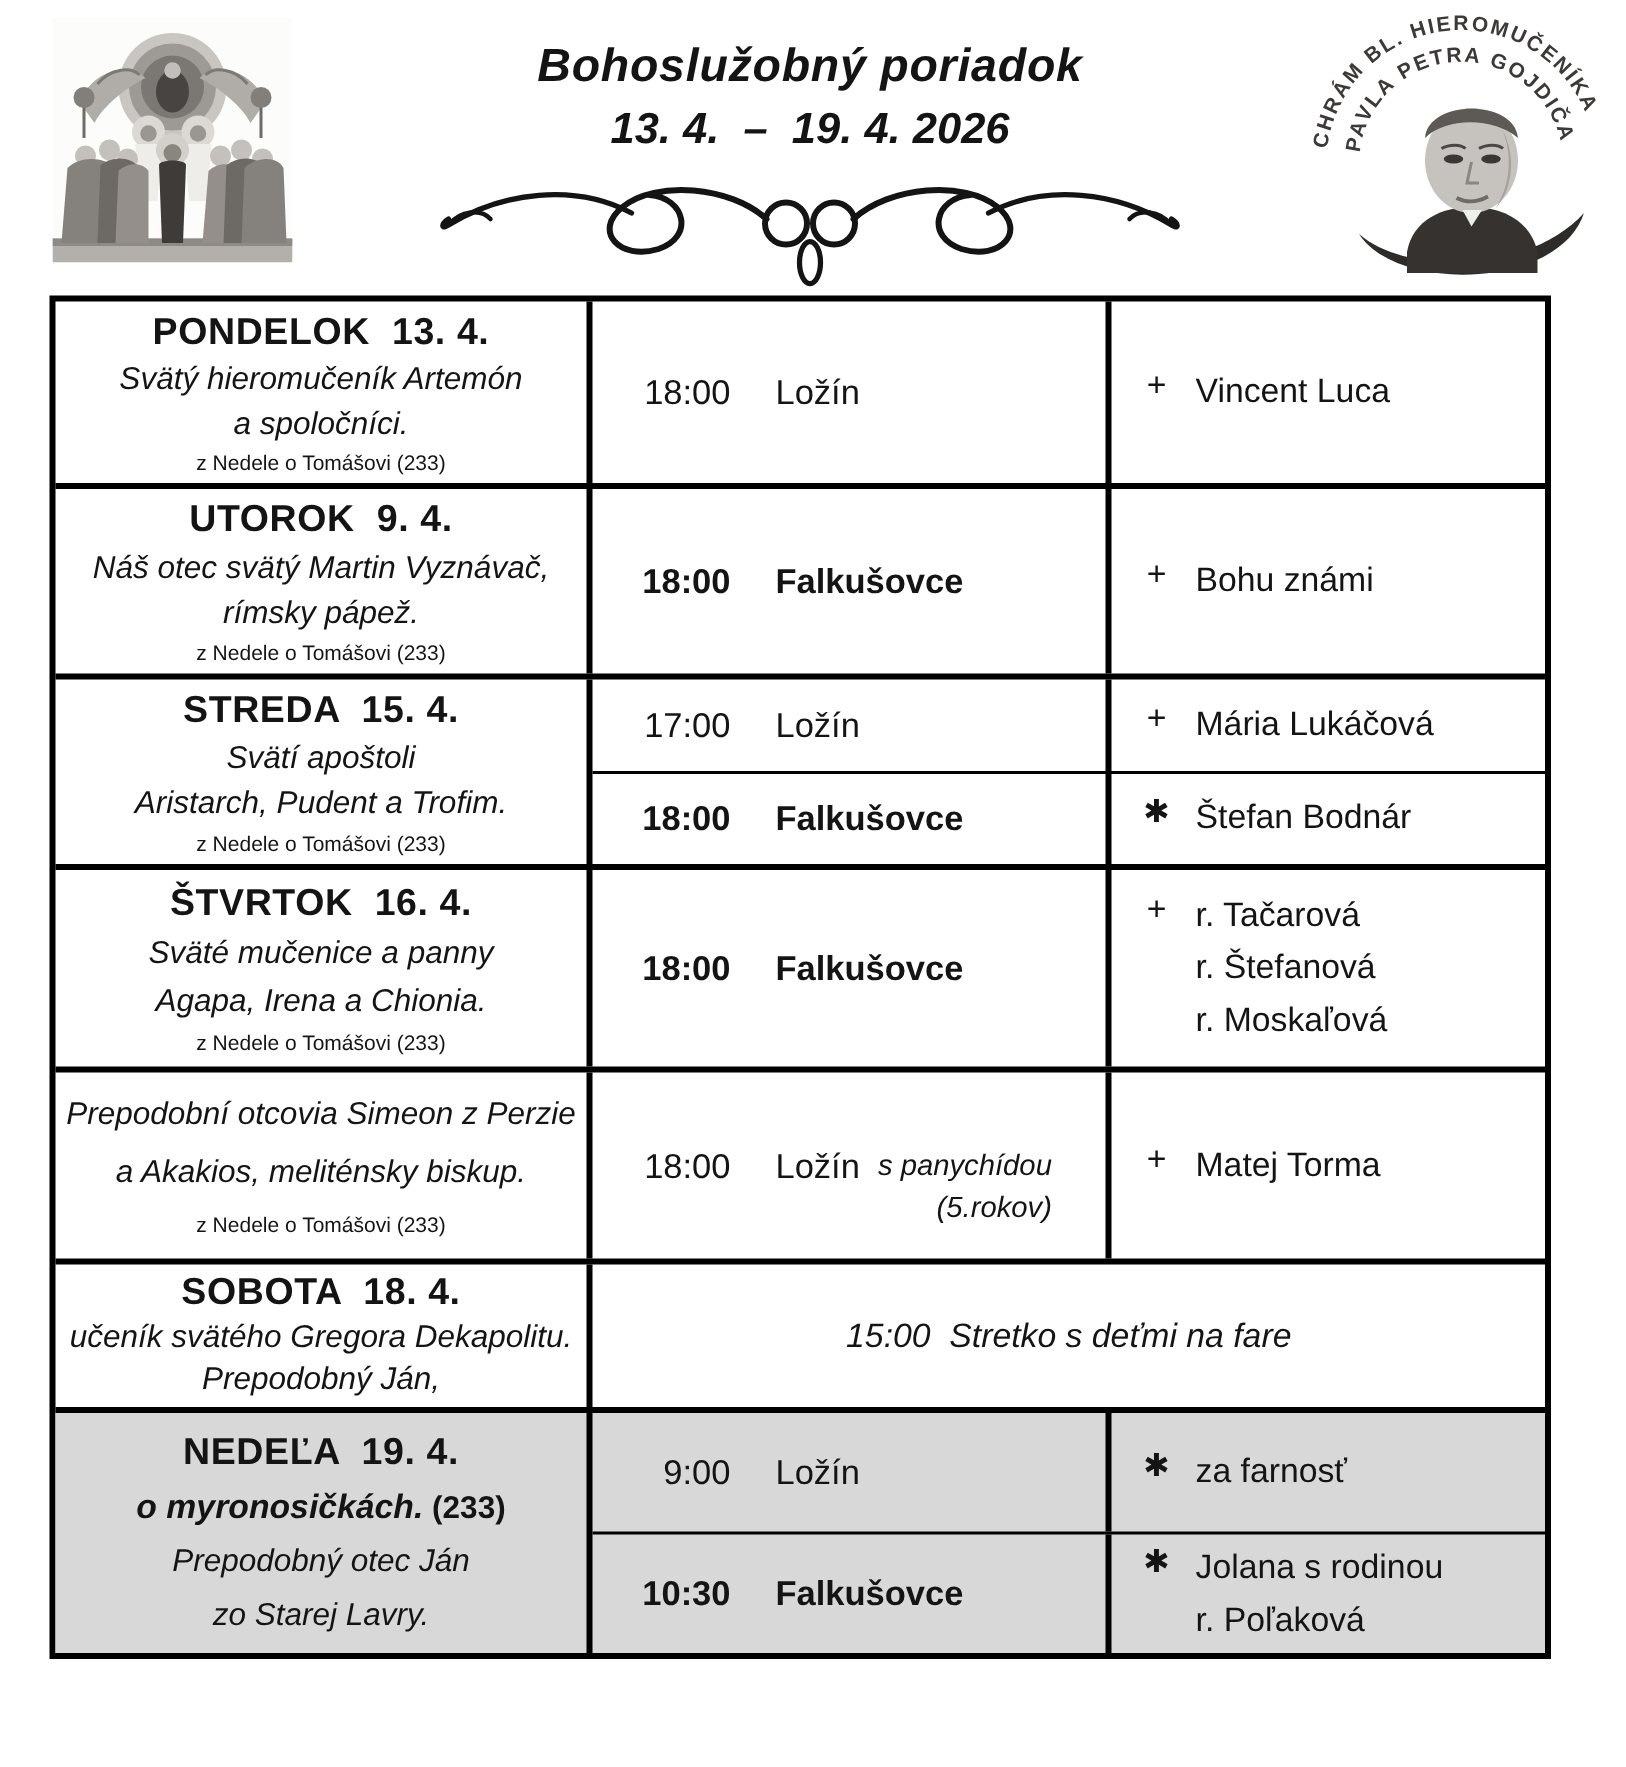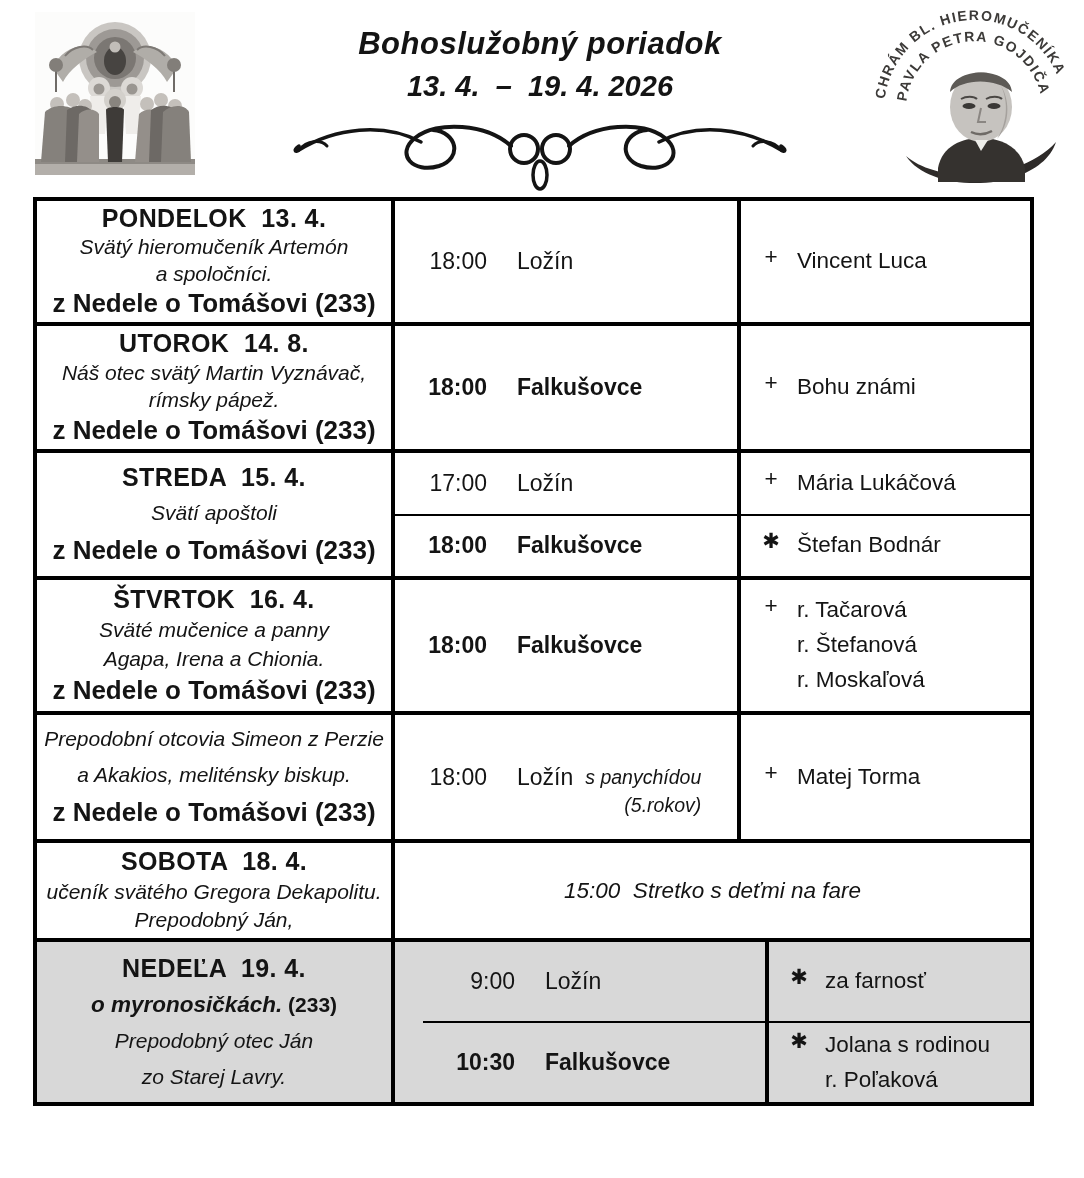--- a/index.html
+++ b/index.html
@@ -32,21 +32,21 @@
   .day-row{display:flex;border-bottom:4px solid var(--border);}
   .day-row:last-child{border-bottom:none;}
   .day-row.shaded{background:var(--shade);}
   .day-cell{
     width:358px;border-right:4px solid var(--border);
     display:flex;flex-direction:column;justify-content:space-evenly;
     text-align:center;padding:2px 6px;box-sizing:border-box;
   }
   .l-title{font-weight:bold;font-size:25px;letter-spacing:.4px;white-space:pre;}
   .l-feast{font-style:italic;font-size:21px;line-height:1.25;}
-  .l-note{font-weight:bold;font-size:26px;white-space:pre;}
+  .l-note{font-weight:normal;font-size:14px;white-space:pre;}
   .l-noteit{font-weight:bold;font-style:italic;font-size:22.5px;white-space:pre;}
   .l-suffix{font-style:normal;font-size:21px;font-weight:bold;}
   .slots{flex:1;display:flex;flex-direction:column;min-width:0;}
   .slot-row{flex:1;display:flex;min-width:0;}
   .sub-divide{border-bottom:2px solid var(--border);}
   .time-cell{
     width:318px;box-sizing:content-box;flex:0 0 auto;
     border-right:4px solid var(--border);
     display:flex;align-items:center;
     padding-left:24px;font-size:23px;
@@ -185,21 +185,21 @@
                 <div class="names">
                   <div>Vincent Luca</div>
                 </div>
               </div>
             </div>
           </div>
         </div>
       </div>
       <div class="day-row" style="height: 123px;">
         <div class="day-cell">
-          <div class="l-title">UTOROK  14. 8.</div>
+          <div class="l-title">UTOROK  9. 4.</div>
           <div class="l-feast">Náš otec svätý Martin Vyznávač,</div>
           <div class="l-feast">rímsky pápež.</div>
           <div class="l-note">z Nedele o Tomášovi (233)</div>
         </div>
         <div class="slots">
           <div class="slot-row">
             <div class="time-cell bold">
               <span class="t-time">18:00</span>
               <span class="t-place">Falkušovce</span>
             </div>
@@ -211,20 +211,21 @@
                 </div>
               </div>
             </div>
           </div>
         </div>
       </div>
       <div class="day-row" style="height: 123px;">
         <div class="day-cell">
           <div class="l-title">STREDA  15. 4.</div>
           <div class="l-feast">Svätí apoštoli</div>
+          <div class="l-feast">Aristarch, Pudent a Trofim.</div>
           <div class="l-note">z Nedele o Tomášovi (233)</div>
         </div>
         <div class="slots">
           <div class="slot-row sub-divide">
             <div class="time-cell">
               <span class="t-time">17:00</span>
               <span class="t-place">Ložín</span>
             </div>
             <div class="intent-cell">
               <div class="intent-inner">
@@ -307,21 +308,21 @@
       <div class="day-row" style="height: 95px;">
         <div class="day-cell">
           <div class="l-title">SOBOTA  18. 4.</div>
           <div class="l-feast">učeník svätého Gregora Dekapolitu.</div>
           <div class="l-feast">Prepodobný Ján,</div>
         </div>
         <div class="slots">
           <div class="merged">15:00  Stretko s deťmi na fare</div>
         </div>
       </div>
-      <div class="day-row shaded" style="height: 160px; gap: 28px;">
+      <div class="day-row shaded" style="height: 160px;">
         <div class="day-cell">
           <div class="l-title">NEDEĽA  19. 4.</div>
           <div class="l-noteit">o myronosičkách.<span class="l-suffix"> (233)</span></div>
           <div class="l-feast">Prepodobný otec Ján</div>
           <div class="l-feast">zo Starej Lavry.</div>
         </div>
         <div class="slots">
           <div class="slot-row sub-divide">
             <div class="time-cell">
               <span class="t-time">9:00</span>

